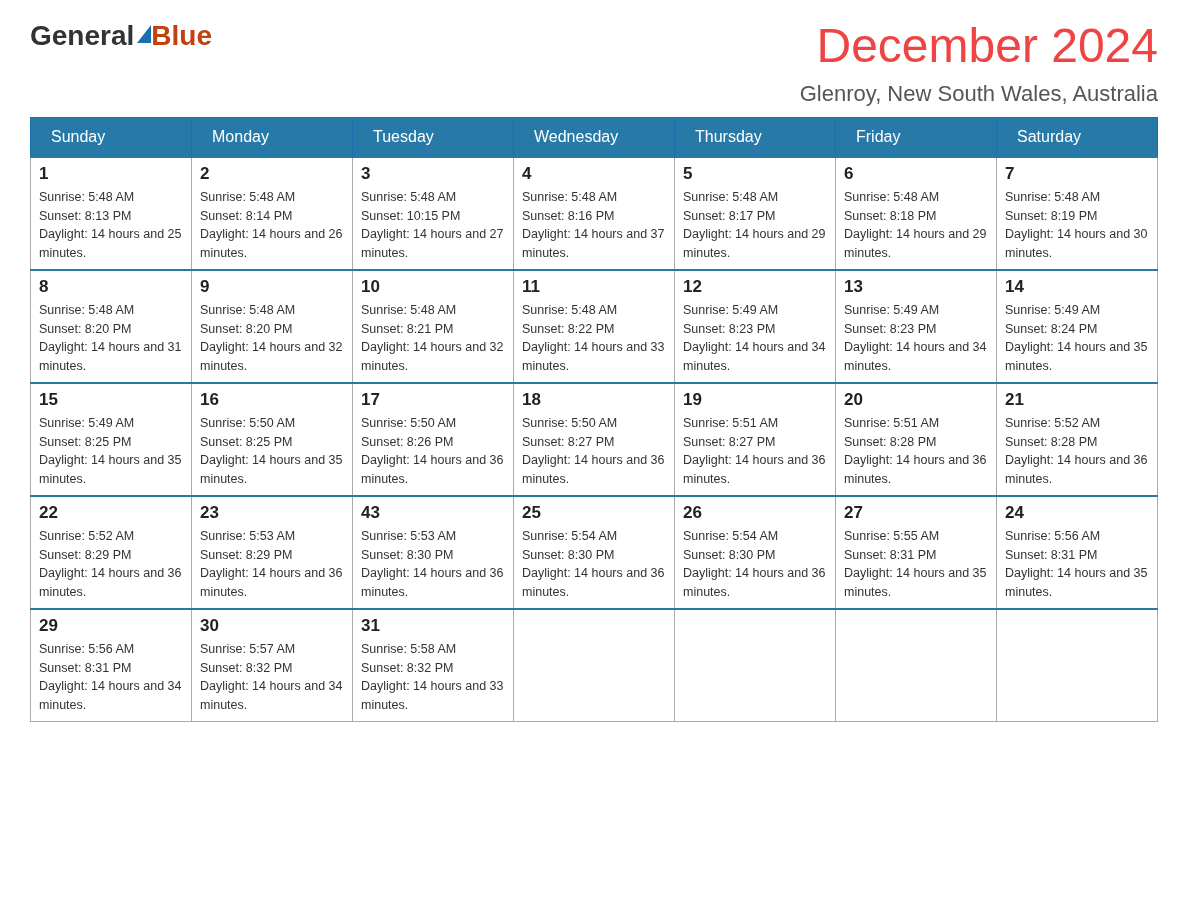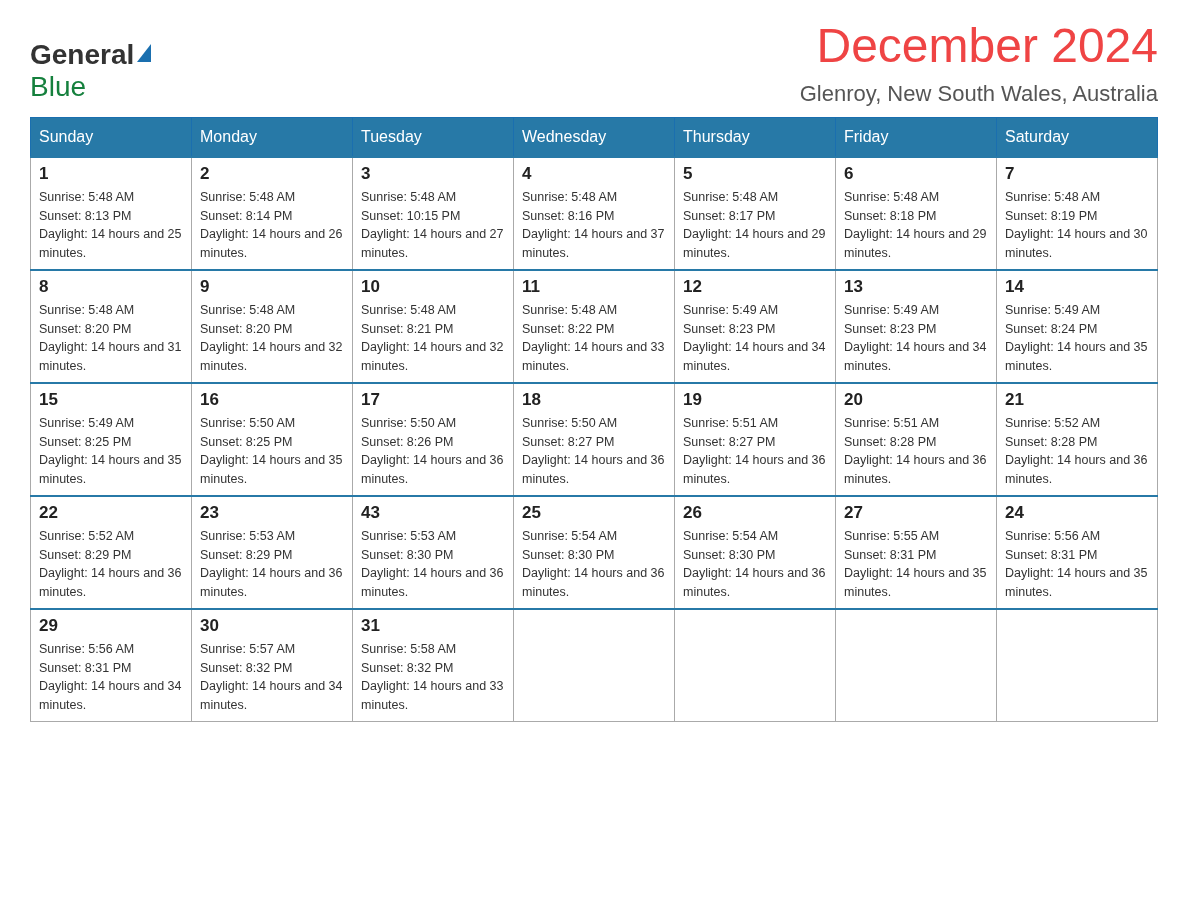--- a/index.html
+++ b/index.html
@@ -16,27 +16,26 @@
       align-items: flex-start;
       margin-bottom: 10px;
     }
     .logo-text-general {
       font-size: 28px;
       font-weight: bold;
       color: #333;
     }
     .logo-text-blue {
       font-size: 28px;
-      font-weight: normal;
-      color: #15803d;
+      font-weight: bold;
+      color: #c2410c;
     }
     .logo-wrapper {
       display: flex;
-      flex-direction: column;
-      margin-top: 19px;
+      flex-direction: row;
     }
     .logo-line1 {
       display: flex;
       align-items: center;
     }
     .logo-triangle {
       display: inline-block;
       width: 0;
       height: 0;
       border-style: solid;
@@ -60,21 +59,21 @@
       margin-top: 8px;
     }
     .calendar {
       width: 100%;
       border-collapse: collapse;
       margin-top: 10px;
     }
     .calendar th {
       background-color: #2779a7;
       color: white;
-      padding: 10px 8px;
+      padding: 10px 20px;
       font-size: 16px;
       font-weight: normal;
       text-align: left;
       border: 1px solid #1a6faf;
     }
     .calendar td {
       vertical-align: top;
       padding: 6px 8px;
       border: 1px solid #aaa;
       border-top: 2px solid #2779a7;

